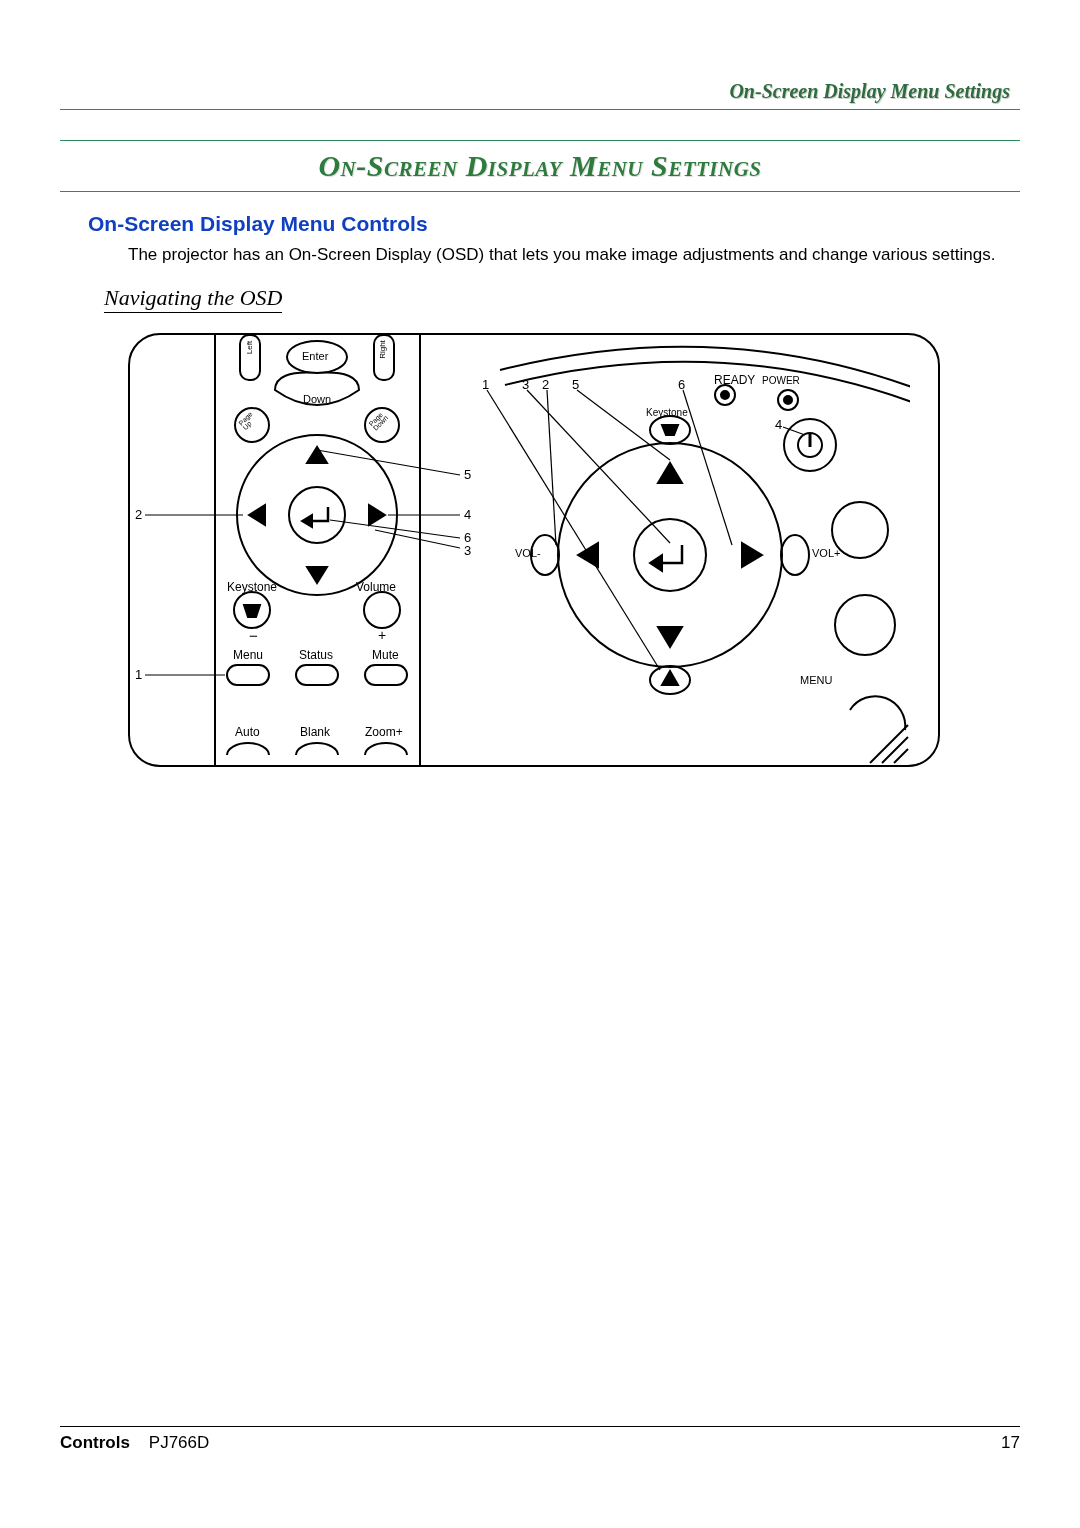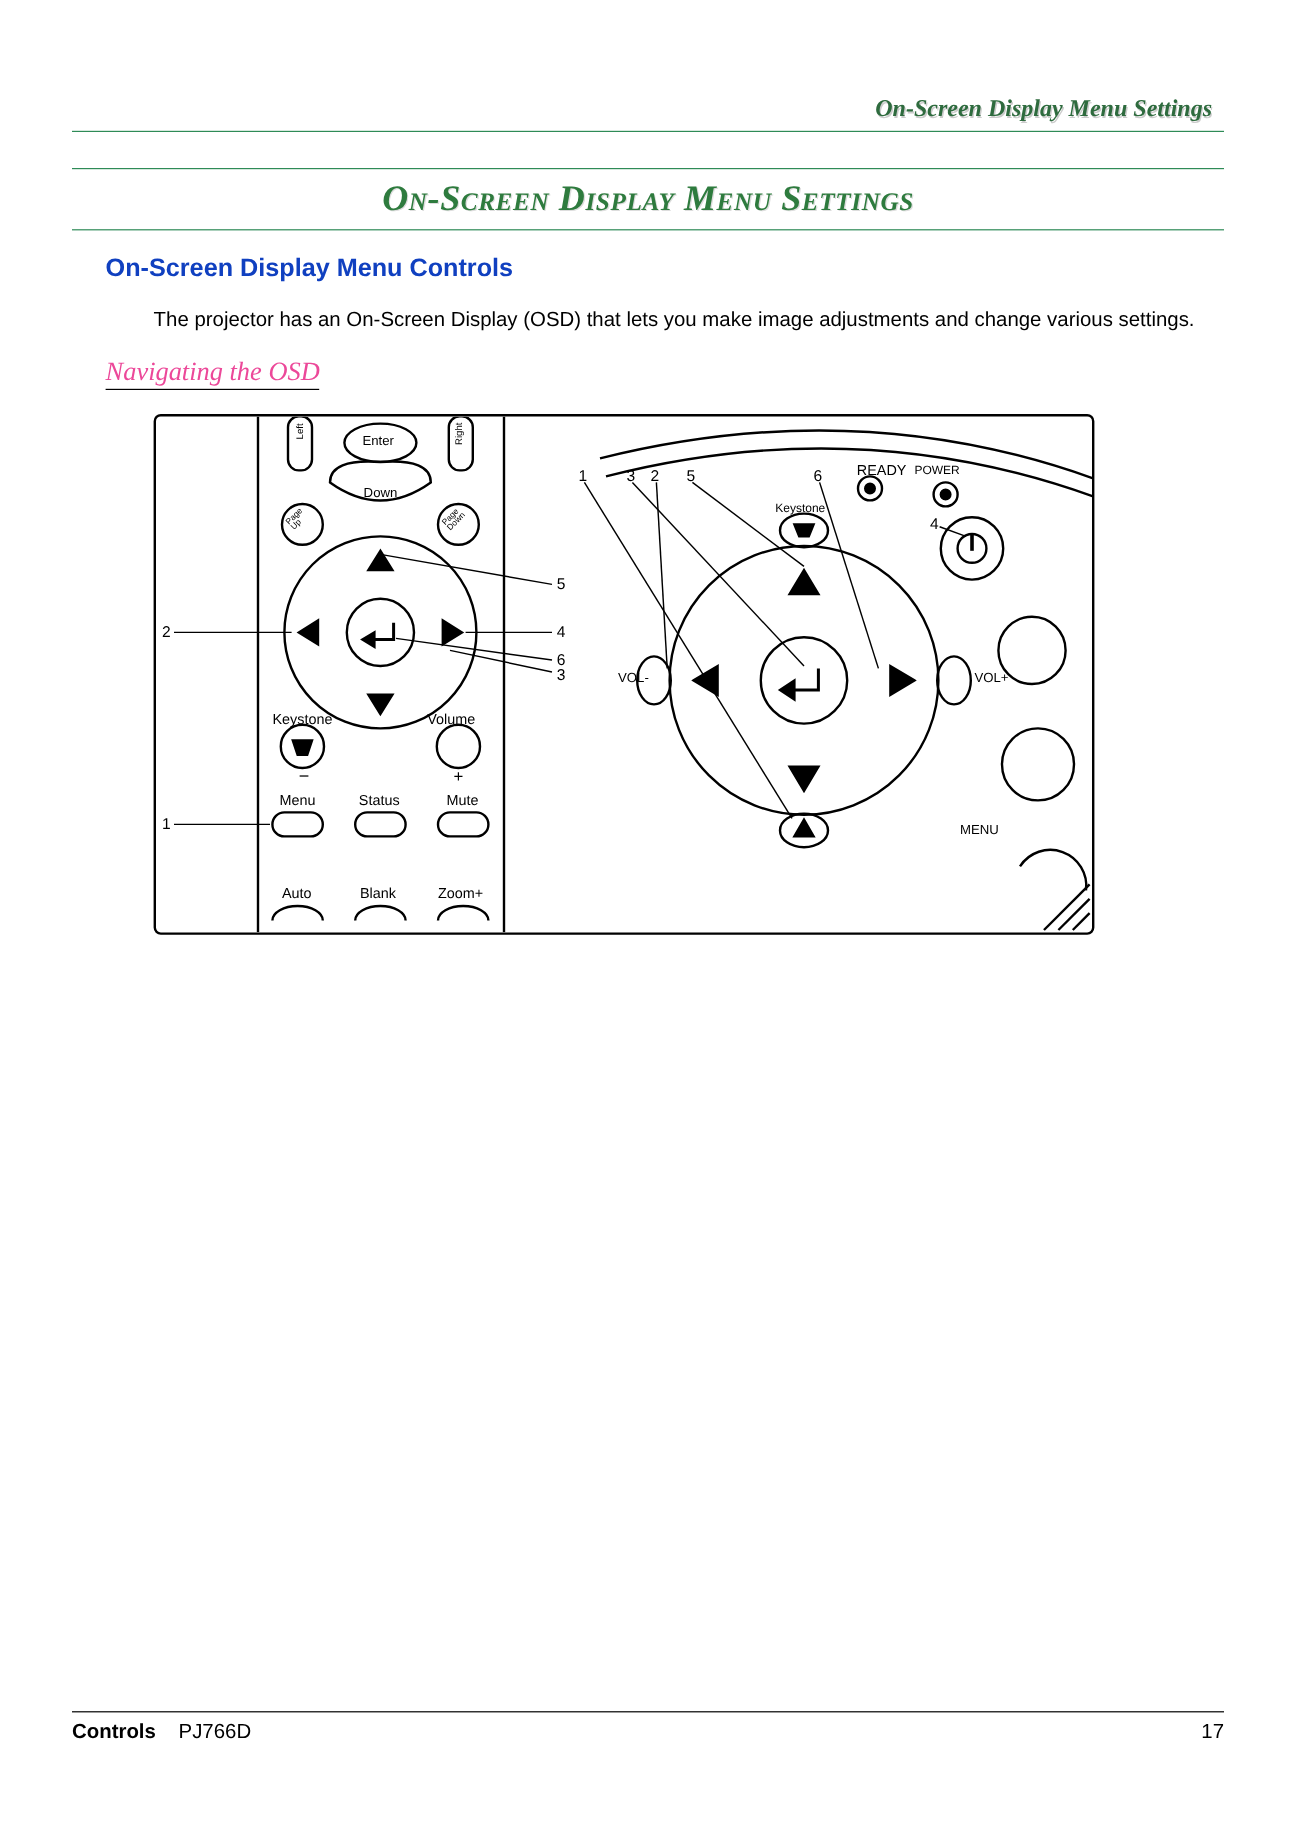--- a/index.html
+++ b/index.html
@@ -44,49 +44,50 @@
     font-style: italic;
     color: #2e7b3e;
     font-size: 30px;
     letter-spacing: 0.5px;
     text-shadow: 1px 1px 0 #ddd;
   }
   .subheading {
     color: #1040c0;
     font-weight: bold;
     font-size: 21px;
-    margin: 10px 0 20px 28px;
+    margin: 10px 0 8px 28px;
   }
   .body-text {
     margin: 0 0 18px 68px;
     font-size: 17px;
     line-height: 1.35;
     max-width: 880px;
   }
   .sub2 {
     font-family: Georgia, 'Times New Roman', serif;
     font-style: italic;
     font-size: 22px;
-    margin: 14px 0 2px 28px;
-    color: #ec4899;
+    margin: 14px 0 2px 44px;
+    color: #000000;
   }
   .sub2-underline {
     border-bottom: 1px solid #000;
     display: inline-block;
     padding-bottom: 1px;
   }
   .illustration-box {
     margin: 20px 0 0 68px;
     width: 780px;
     height: 430px;
     border: 2.5px solid #000;
-    border-radius: 6px;
+    border-radius: 32px;
     position: relative;
     overflow: hidden;
     font-family: Arial, sans-serif;
+    padding-left: 28px;
   }
   .illustration-box svg {
     position: absolute;
     top: 0; left: 0;
   }
   .lbl {
     position: absolute;
     font-size: 13px;
     color: #000;
   }

